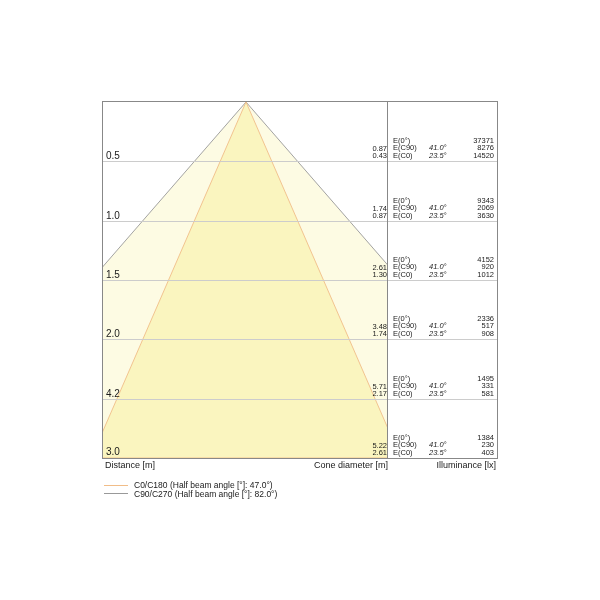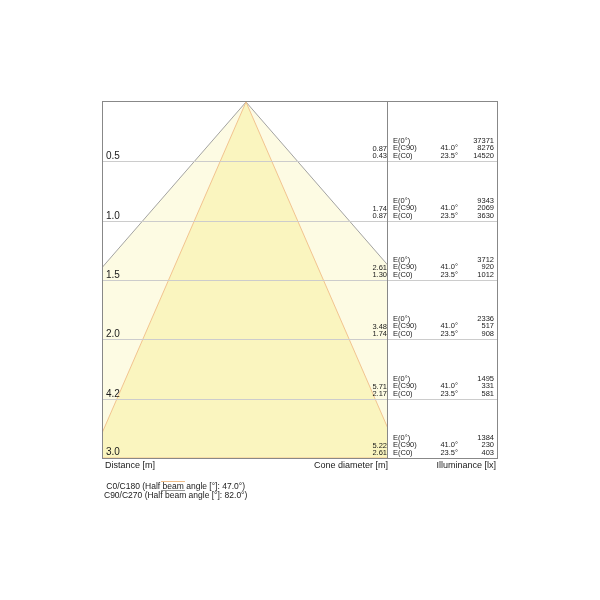--- a/index.html
+++ b/index.html
@@ -66,42 +66,42 @@
   }
   .e-block {
     position: absolute;
     left: 290px;
     width: 101px;
     font-size: 7.5px;
     line-height: 7.4px;
   }
   .e-line { display: flex; white-space: nowrap; }
   .e-lab { width: 36px; text-align: left; }
-  .e-ang { width: 29px; text-align: right; }
+  .e-ang { width: 29px; text-align: left; font-style: italic; }
   .e-val { width: 36px; text-align: right; }
   .footer {
     position: absolute;
     left: 102px;
     top: 460px;
     width: 396px;
     height: 12px;
     font-size: 9px;
     line-height: 10px;
   }
   .footer .f-dist { position: absolute; left: 3px; top: 0; }
   .footer .f-cone { position: absolute; left: 0; top: 0; width: 286px; text-align: right; }
   .footer .f-illu { position: absolute; right: 2px; top: 0; }
   .legend {
     position: absolute;
     left: 104px;
     top: 481px;
     font-size: 8.5px;
     line-height: 8.5px;
   }
-  .legend-row { display: flex; align-items: center; height: 8.5px; margin-bottom: 0px; flex-direction: column; }
+  .legend-row { display: flex; align-items: center; height: 8.5px; margin-bottom: 0px; }
   .legend-swatch {
     width: 24px;
     height: 0;
     border-top: 1.5px solid;
     margin-right: 6px;
     flex: 0 0 auto;
   }
   .legend-swatch.c0   { border-color: #f1bd88; }
   .legend-swatch.c90  { border-color: #999999; }
   .legend-label { white-space: nowrap; }
@@ -174,21 +174,21 @@
 
     <div class="dist-label" style="top:168px">1.5</div>
     <div class="cone-labels" style="top:162px">
       <div>2.61</div>
       <div>1.30</div>
     </div>
     <div class="e-block" style="top:154px">
       <div class="e-line">
         <span class="e-lab">E(0°)</span>
         <span class="e-ang"></span>
-        <span class="e-val">3712</span>
+        <span class="e-val">4152</span>
       </div>
       <div class="e-line">
         <span class="e-lab">E(C90)</span>
         <span class="e-ang">41.0°</span>
         <span class="e-val">920</span>
       </div>
       <div class="e-line">
         <span class="e-lab">E(C0)</span>
         <span class="e-ang">23.5°</span>
         <span class="e-val">1012</span>

